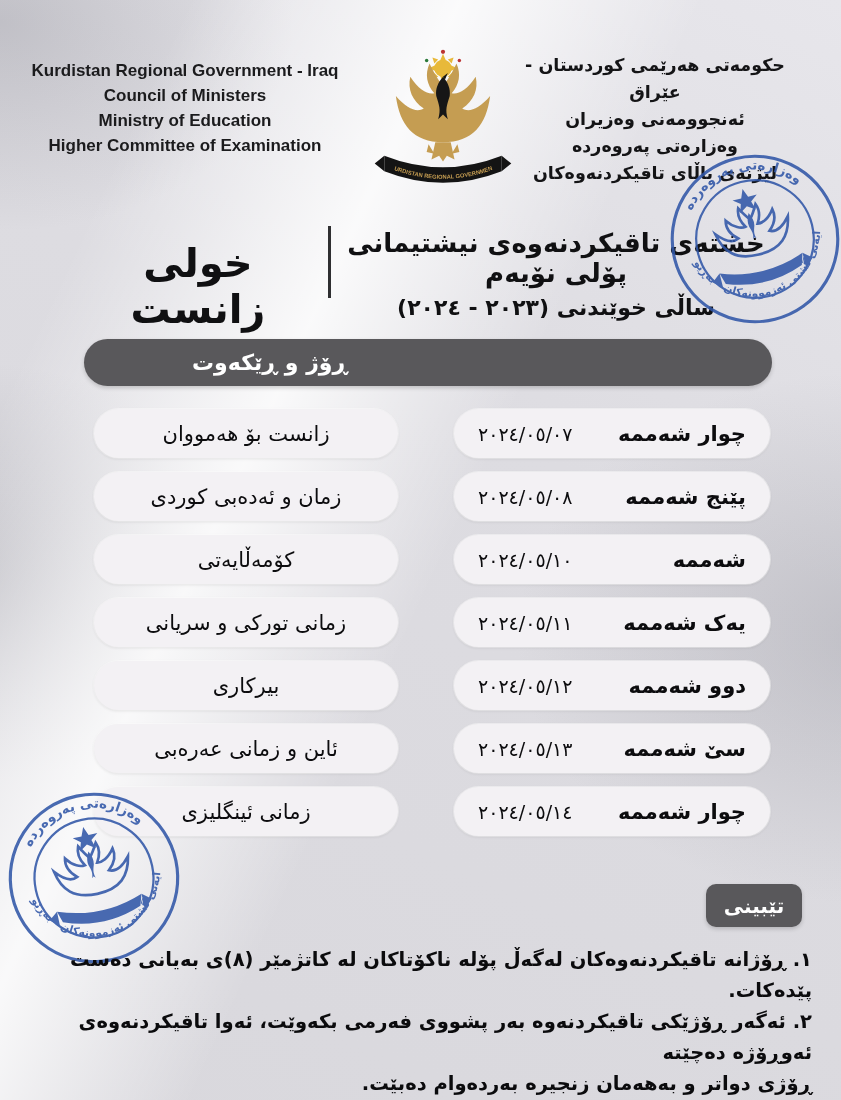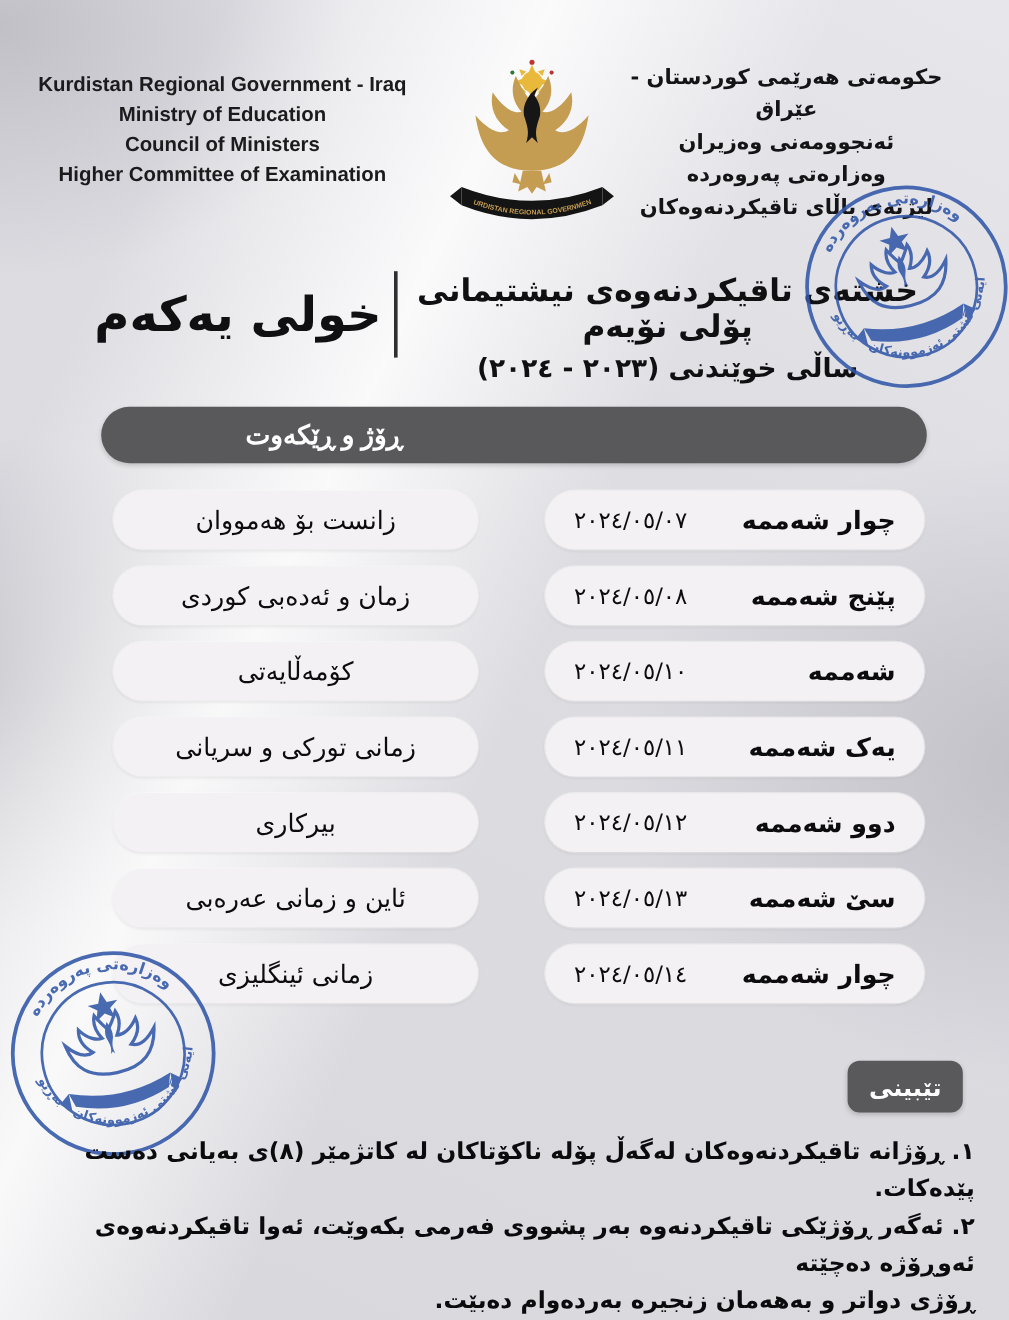--- a/index.html
+++ b/index.html
@@ -32,21 +32,21 @@
   
   .stamp { position:absolute; opacity:0.88; pointer-events:none; }
   .stamp-tr { left:666px; top:150px; width:178px; height:178px; transform:rotate(-14deg); }
   .stamp-bl { left:4px; top:788px; width:180px; height:180px; transform:rotate(-12deg); }
   
   .table-header { position:absolute; left:84px; top:339px; width:688px; height:47px;
     background:#59585b; border-radius:26px; display:flex; flex-direction:row-reverse;
     align-items:center; color:#fff; font-weight:700; font-size:22px;
     box-shadow:0 2px 4px rgba(0,0,0,0.18); }
   .th-subject { width:46%; text-align:center; }
-  .th-daydate { width:54%; text-align:center;font-family:Liberation Serif, serif; }
+  .th-daydate { width:54%; text-align:center; }
   .rows { position:absolute; left:84px; top:409px; width:688px; }
   .row { position:relative; height:49px; margin-bottom:14px; }
   .pill { position:absolute; top:0; height:49px; background:#f3f1f4; border-radius:25px;
     box-shadow:0 1px 3px rgba(0,0,0,0.10), 0 0 0 1px rgba(255,255,255,0.5); }
   .pill-subject { left:10px; width:304px; display:flex; align-items:center; justify-content:center;
     font-size:21px; font-weight:400; color:#0c0c0e; }
   .pill-daydate { right:2px; left:auto; width:316px; display:flex; align-items:center;
     justify-content:space-between; padding:0 24px; direction:rtl; }
   .day { font-size:21px; font-weight:700; color:#0c0c0e; }
   .date { font-size:19px; font-weight:500; color:#0c0c0e; letter-spacing:1px; }
@@ -60,22 +60,22 @@
   .note-line.stretch { text-align:justify; text-align-last:justify; }
   .note-line.center { text-align:right; }
 </style>
 </head>
 <body>
 
 <div class="page">
 
   <div class="en-block">
     <div>Kurdistan Regional Government - Iraq</div>
+    <div>Council of Ministers</div>
     <div>Ministry of Education</div>
-    <div>Council of Ministers</div>
     <div>Higher Committee of Examination</div>
   </div>
 
   <div class="emblem">
     <svg viewBox="0 0 150 158" width="146" height="152">
 
       <g fill="#e8b93a">
         <circle cx="75" cy="21" r="9"></circle>
         <polygon points="75,6 78,13 72,13"></polygon>
         <polygon points="75,36 78,29 72,29"></polygon>
@@ -107,21 +107,21 @@
     </svg>
   </div>
 
   <div class="ku-block">
     <div>حکومەتی هەرێمی کوردستان - عێراق</div>
     <div>ئەنجوومەنی وەزیران</div>
     <div>وەزارەتی پەروەردە</div>
     <div>لیژنەی باڵای تاقیکردنەوەکان</div>
   </div>
 
-  <div class="round-label">خولی یەکەم</div>
+  <div class="round-label">خولی زانست</div>
   <div class="title-divider"></div>
   <div class="title-block">
     <div class="title-line1">خشتەی تاقیکردنەوەی نیشتیمانی پۆلی نۆیەم</div>
     <div class="title-line2">ساڵی خوێندنی (٢٠٢٣ - ٢٠٢٤)</div>
   </div>
 
   <div class="stamp stamp-tr">
     <svg viewBox="0 0 200 200" width="178" height="178">
       <circle cx="100" cy="100" r="93" fill="none" stroke="#3157a8" stroke-width="3.5"></circle>
       <circle cx="100" cy="100" r="66" fill="none" stroke="#3157a8" stroke-width="2.5"></circle>

